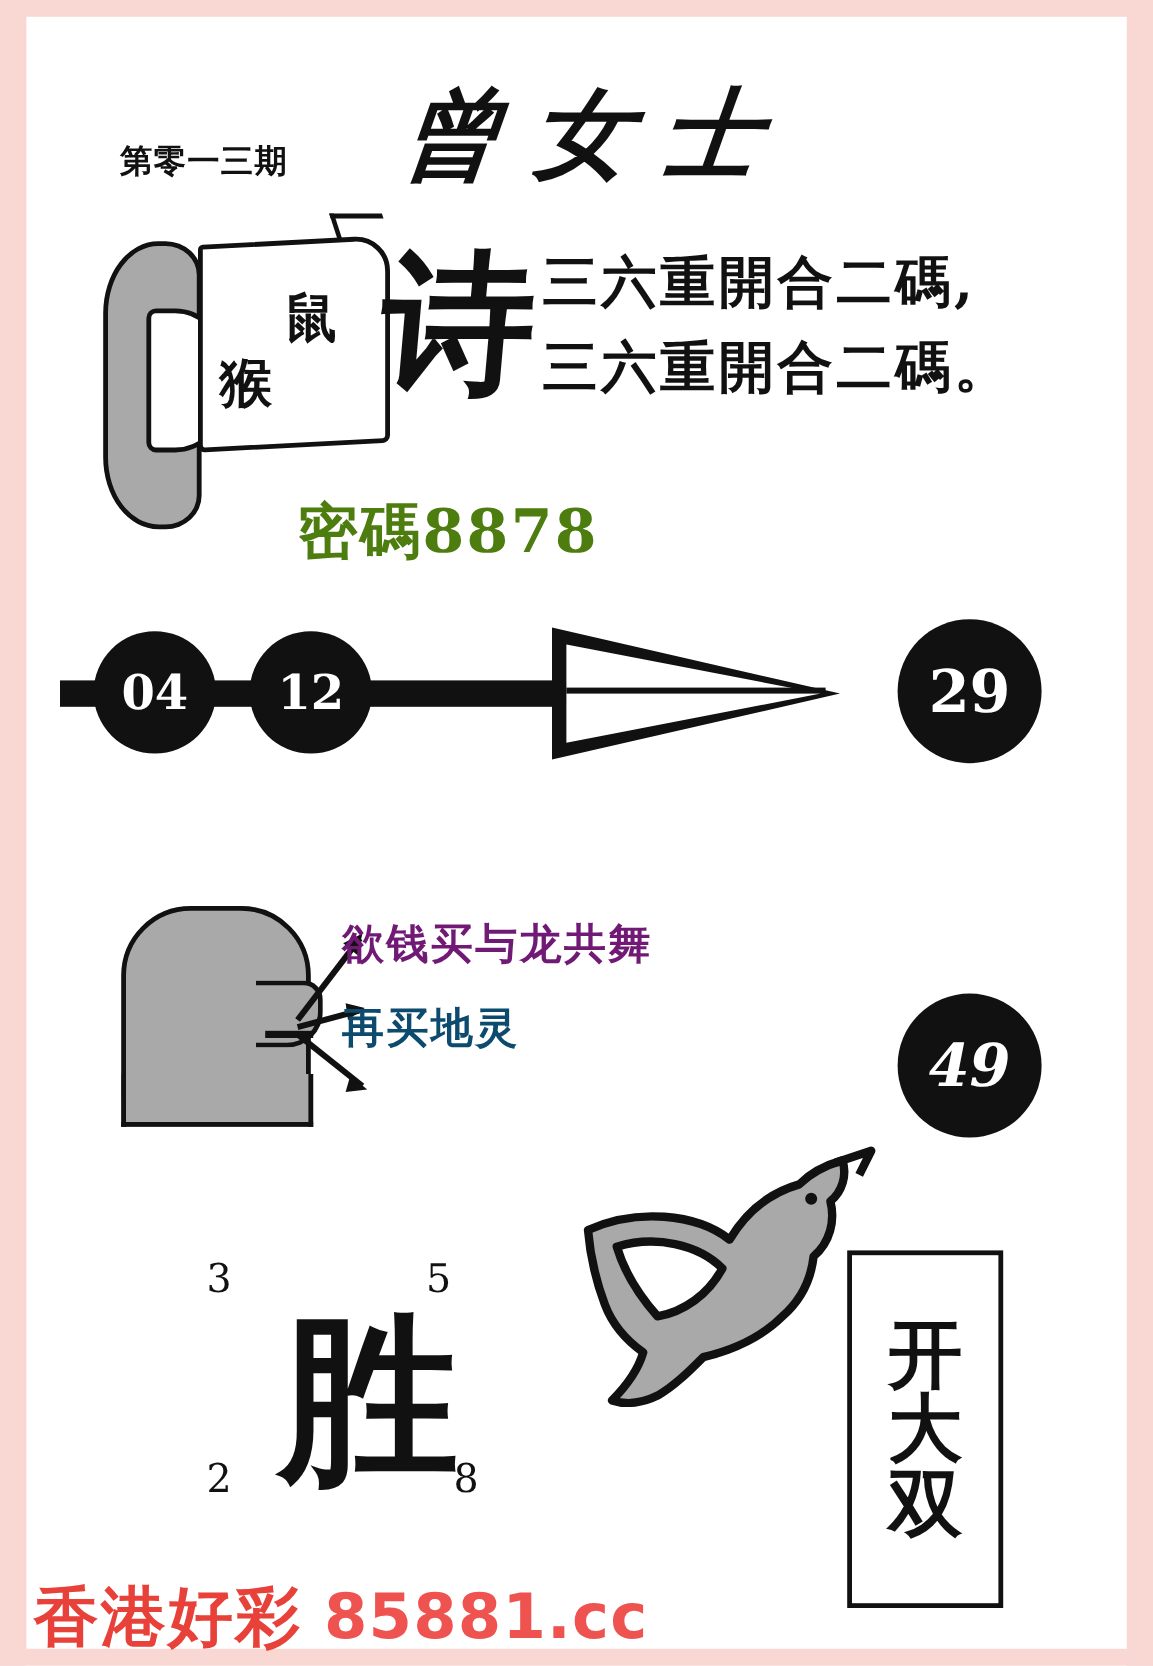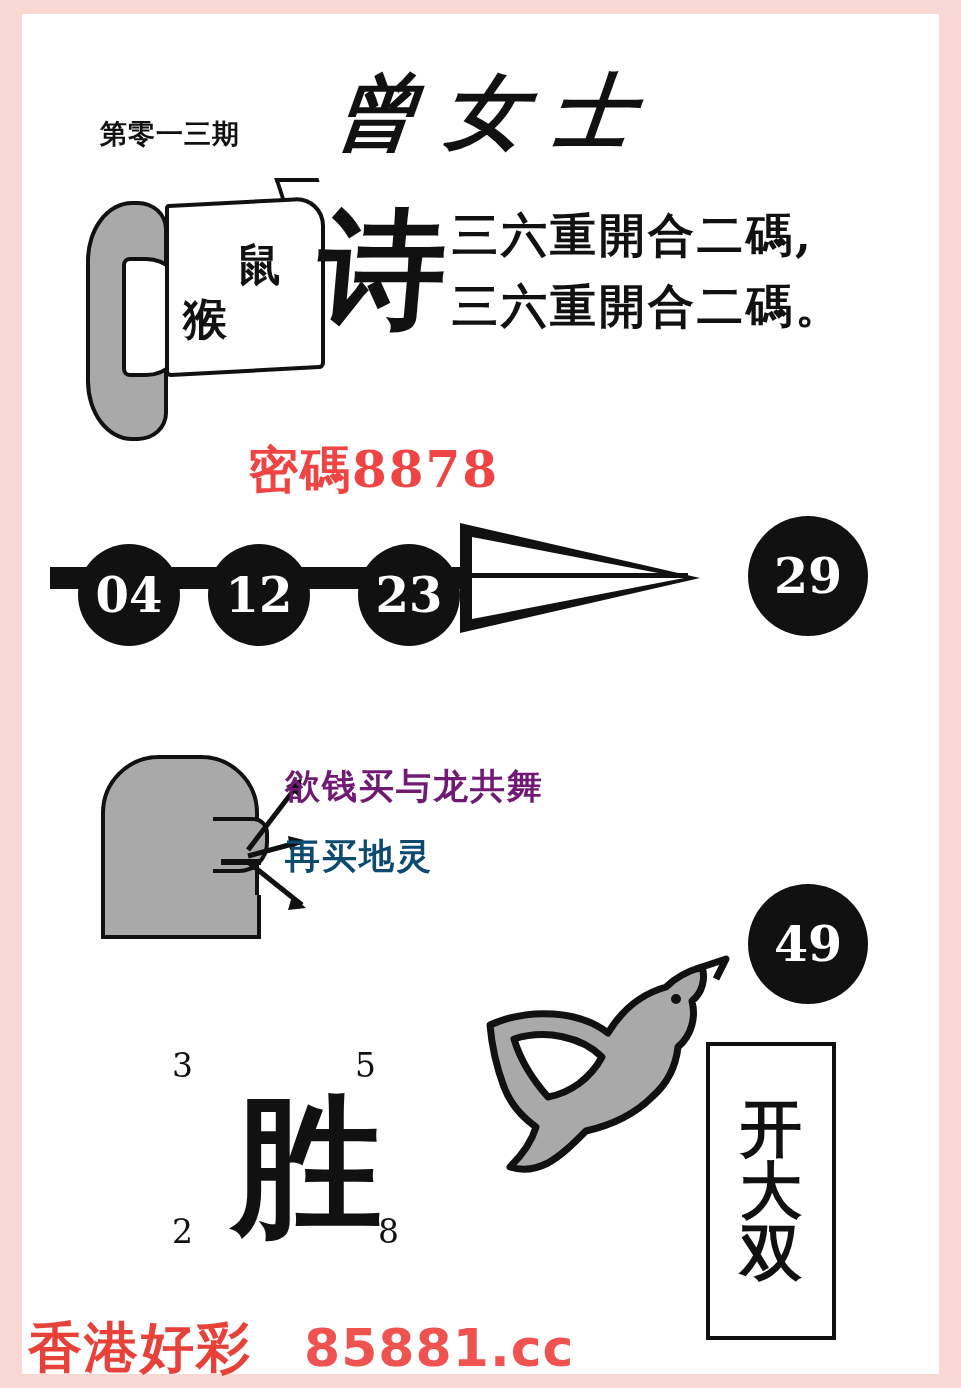--- a/index.html
+++ b/index.html
@@ -78,22 +78,22 @@
     position:absolute;left:318px;top:185px;
     font-family:"DejaVu Serif", serif;font-size:128px;font-weight:bold;color:#111;
     transform:skewX(-5deg);
   }
   .poem{
     position:absolute;left:452px;top:200px;width:470px;
     font-family:"DejaVu Serif", serif;font-size:46px;font-weight:bold;color:#111;
     line-height:1.55;letter-spacing:3px;
   }
   .code{
-    position:absolute;left:248px;top:437px;
-    font-family:"DejaVu Serif", serif;font-size:50px;font-weight:bold;color:#ef4444;
+    position:absolute;left:248px;top:410px;
+    font-family:"DejaVu Serif", serif;font-size:50px;font-weight:bold;color:#4d7c0f;
     letter-spacing:2px;
   }
 
   
   .arrow-wrap{position:absolute;left:40px;top:515px;width:640px;height:130px;}
   .arrow-shaft{
     position:absolute;left:10px;top:52px;width:470px;height:22px;
     background:#111;
   }
   .arrow-head{
@@ -113,28 +113,28 @@
   }
   .ball{
     position:absolute;
     border-radius:50%;
     background:#111;
     color:#fff;
     font-family:"DejaVu Serif", serif;
     font-weight:bold;
     display:flex;align-items:center;justify-content:center;
   }
-  .ball.left{width:102px;height:102px;font-size:48px;top:544px;}
+  .ball.left{width:102px;height:102px;font-size:40px;top:526px;}
   .b04{left:78px;}
   .b12{left:208px;}
   .b23{left:358px;}
   .ball.right{width:120px;height:120px;font-size:49px;left:748px;}
   .b29{top:516px;}
   .b32{top:696px;}
-  .b49{top:884px;}
+  .b49{top:828px;font-style:italic;}
 
   
   .head{
     position:absolute;left:95px;top:755px;width:175px;height:185px;
   }
   .head .skull{
     position:absolute;left:6px;top:0;width:150px;height:160px;
     background:#a9a9a9;border:4px solid #111;
     border-radius:58px 58px 18px 10px;
   }
@@ -190,21 +190,21 @@
   
   .footer{
     position:absolute;left:28px;top:1318px;width:900px;height:60px;
     display:flex;align-items:center;
   }
   .footer .cn{
     font-family:"DejaVu Serif", serif;font-size:54px;font-weight:bold;color:#e8413a;
     letter-spacing:2px;
   }
   .footer .url{
-    margin-left:52px;
+    margin-left:18px;
     font-family:"DejaVu Sans", sans-serif;font-size:52px;font-weight:bold;color:#ef5350;
     letter-spacing:1px;
   }
 </style>
 </head>
 <body>
 
 <div class="page">
 
   <div class="margin-left"></div>
@@ -238,21 +238,20 @@
 
   <div class="arrow-wrap">
     <div class="arrow-shaft"></div>
     <div class="arrow-head"></div>
     <div class="arrow-head-inner"></div>
     <div class="arrow-line"></div>
   </div>
 
   <div class="ball left b04">04</div>
   <div class="ball left b12">12</div>
-  <div class="ball left b23">23</div>
 
   <div class="ball right b29">29</div>
   <div class="ball right b49">49</div>
 
   <div class="head">
     <div class="skull"></div>
     <div class="neck"></div>
     <div class="face"></div>
     <div class="mouth"></div>
   </div>

